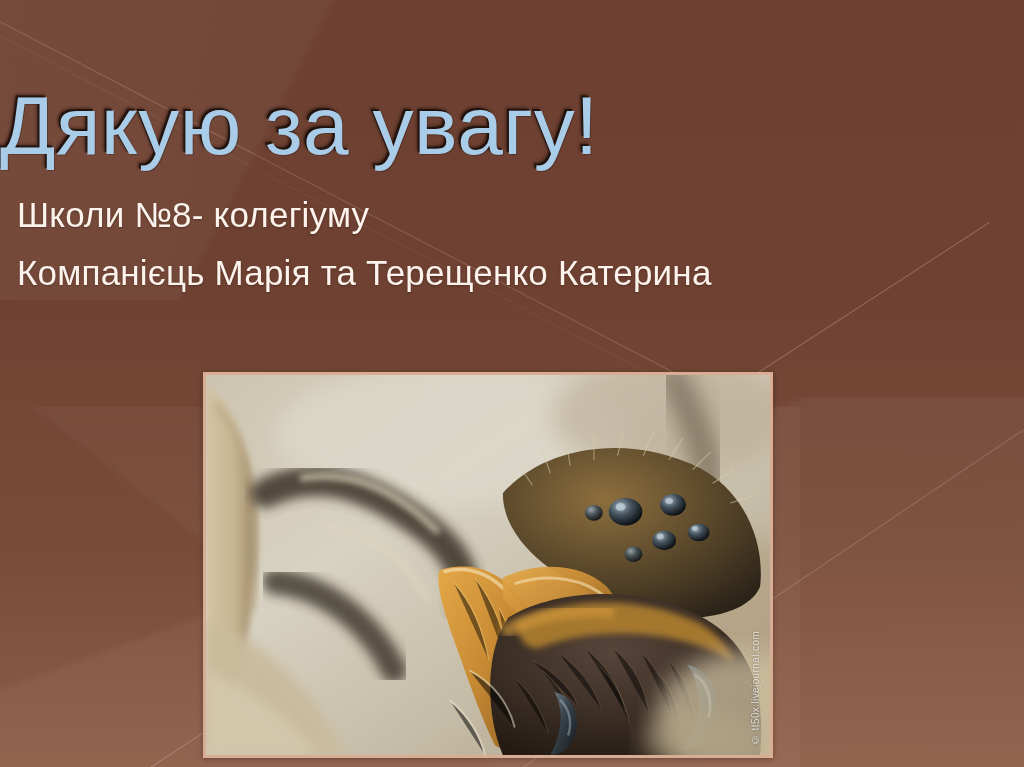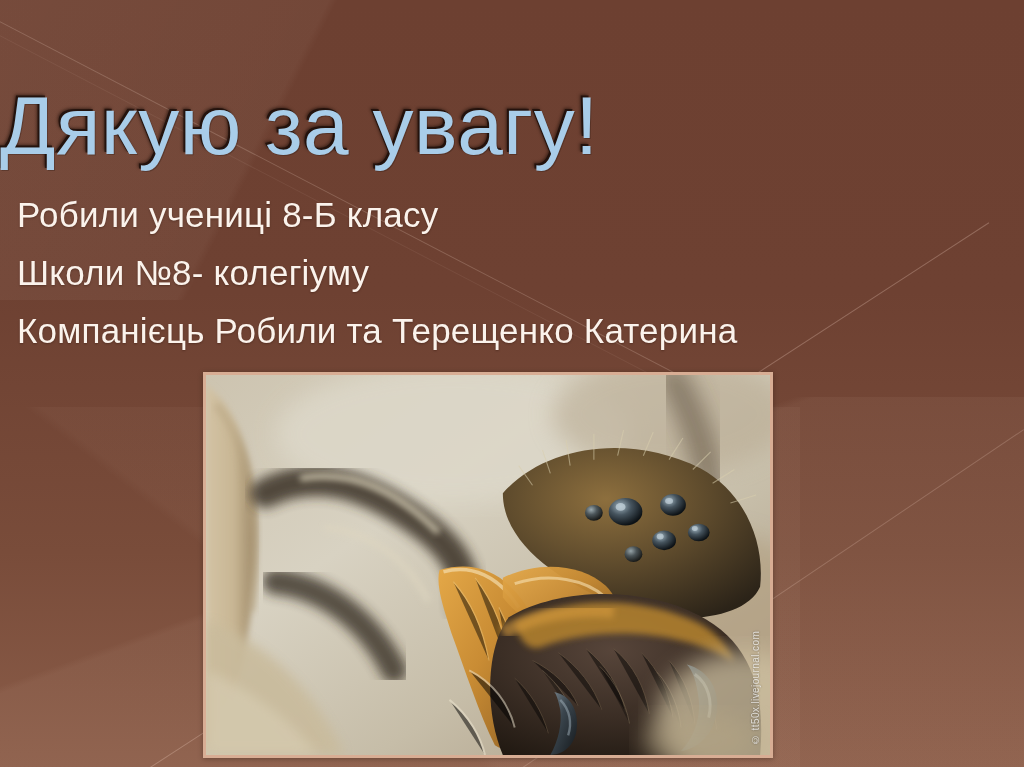--- a/index.html
+++ b/index.html
@@ -182,23 +182,22 @@
     <div class="line-topleft2"></div>
     <div class="wedge-bottom"></div>
     <div class="wedge-bottom2"></div>
     <div class="line-diag-a"></div>
     <div class="line-diag-b"></div>
   </div>
 
   <div class="title">Дякую за увагу!</div>
 
   <div class="body-block">
-    <div class="body-line">Робили учениці 8-Б класу</div>
     <div class="body-line">Школи №8- колегіуму</div>
-    <div class="body-line">Компанієць Робили та Терещенко Катерина</div>
+    <div class="body-line">Компанієць Марія та Терещенко Катерина</div>
   </div>
 
   <div class="photo-frame">
     <div class="photo" aria-label="Close-up macro photograph of a tarantula spider showing its eyes, hairy carapace and black fangs">
       <svg viewBox="0 0 570 386" preserveAspectRatio="none" role="img">
         <defs>
 
           <linearGradient id="bgSky" x1="0" y1="0" x2="1" y2="1">
             <stop offset="0%" stop-color="#cdc4b0"></stop>
             <stop offset="35%" stop-color="#d8d2c2"></stop>

